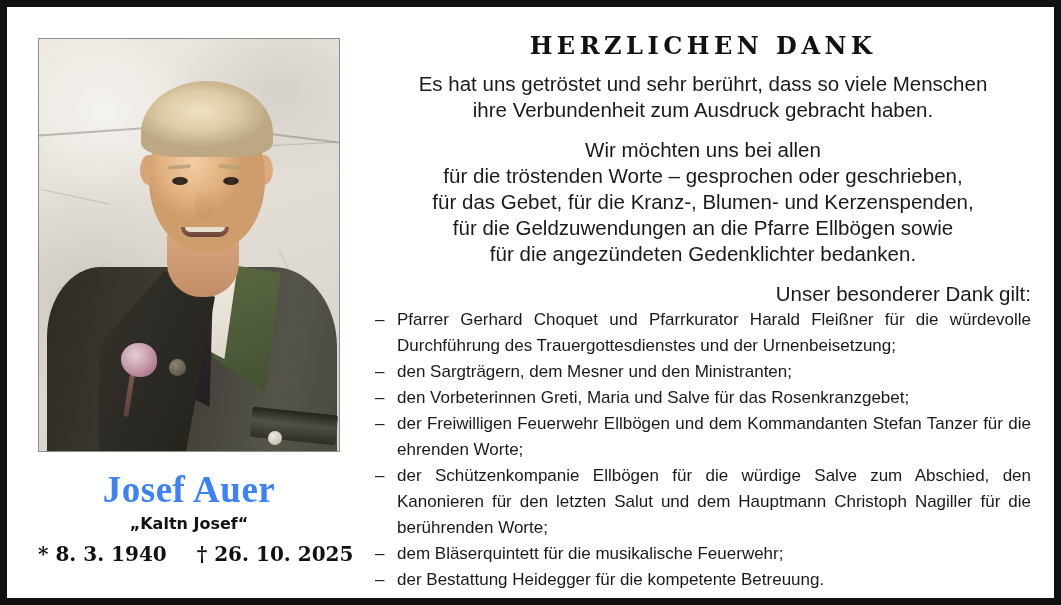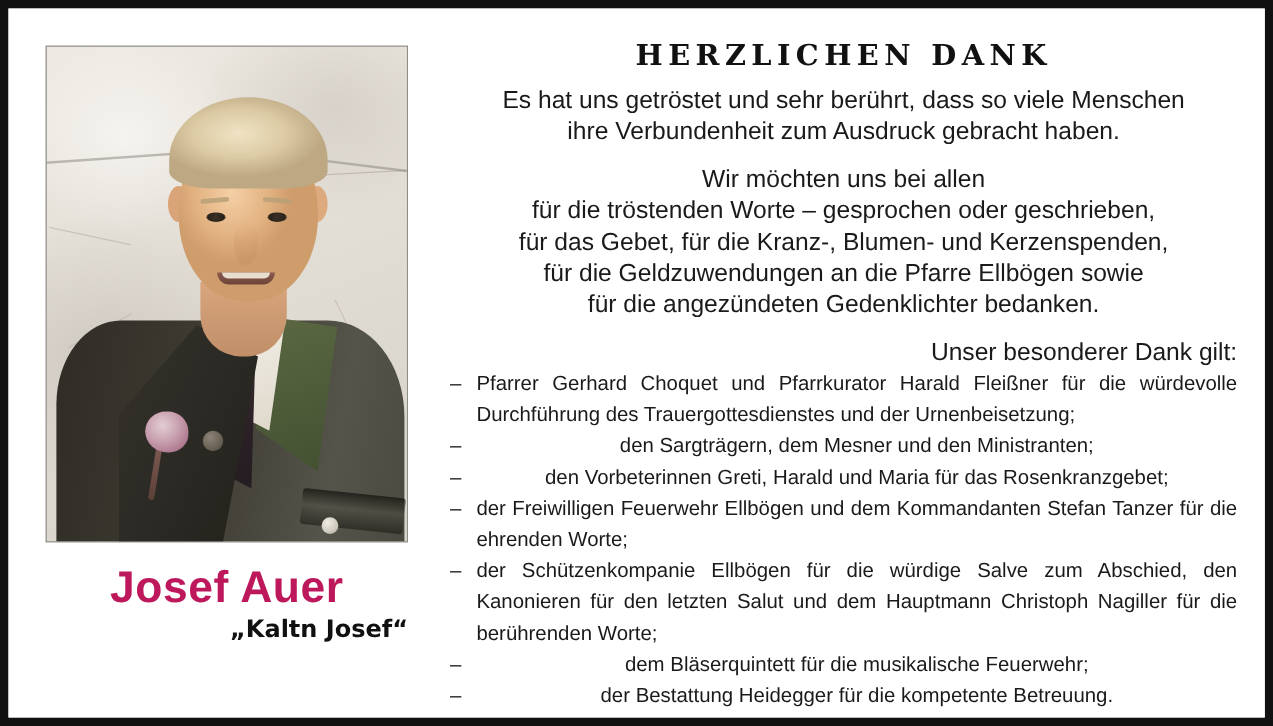--- a/index.html
+++ b/index.html
@@ -221,35 +221,34 @@
     border-radius: 0 0 14px 14px;
     background: #e8ded0;
   }
 
   .name-block {
     width: 302px;
     text-align: center;
     margin-top: 17px;
   }
   .deceased-name {
-    font-family: Liberation Sans, sans-serif;
+    font-family: Liberation Serif, serif;
     font-weight: bold;
     font-size: 37px;
     line-height: 42px;
     letter-spacing: 0.5px;
-    color: #be185d;
+    color: #3b82f6;
   }
   .nickname {
     font-family: "DejaVu Sans", sans-serif;
     font-weight: bold;
-    font-size: 20px;
+    font-size: 16px;
     line-height: 24px;
     color: #111111;
     margin-top: 1px;
-    text-align: right;
   }
   .dates {
     font-family: "DejaVu Serif", serif;
     font-weight: bold;
     font-size: 20px;
     line-height: 26px;
     color: #111111;
     margin-top: 5px;
     white-space: nowrap;
   }
@@ -304,21 +303,21 @@
     padding-left: 22px;
     position: relative;
     text-align: justify;
   }
   .thanks-list li::before {
     content: "\2013";
     position: absolute;
     left: 0;
     top: 0;
   }
-  .thanks-list li.no-justify { text-align: center; }
+  .thanks-list li.no-justify { text-align: left; }
 </style>
 </head>
 <body>
 
 <div id="notice">
   <div class="inner">
 
     <div class="left-col">
 
       <div class="photo-frame">
@@ -352,38 +351,41 @@
           <div class="eye-r"></div>
           <div class="nose"></div>
           <div class="mouth"></div>
           <div class="teeth"></div>
         </div>
       </div>
 
       <div class="name-block">
         <div class="deceased-name">Josef Auer</div>
         <div class="nickname">„Kaltn Josef“</div>
+        <div class="dates">
+          <span class="date-birth">* 8. 3. 1940</span><span class="date-death">† 26. 10. 2025</span>
+        </div>
       </div>
 
     </div>
 
     <div class="right-col">
 
       <div class="headline">HERZLICHEN DANK</div>
 
       <p class="para-centered block-1">Es hat uns getröstet und sehr berührt, dass so viele Menschen<br>ihre Verbundenheit zum Ausdruck gebracht haben.</p>
 
       <p class="para-centered block-2">Wir möchten uns bei allen<br>für die tröstenden Worte – gesprochen oder geschrieben,<br>für das Gebet, für die Kranz-, Blumen- und Kerzenspenden,<br>für die Geldzuwendungen an die Pfarre Ellbögen sowie<br>für die angezündeten Gedenklichter bedanken.</p>
 
       <p class="thanks-intro">Unser besonderer Dank gilt:</p>
 
       <ul class="thanks-list">
         <li>Pfarrer Gerhard Choquet und Pfarrkurator Harald Fleißner für die würdevolle Durchführung des Trauergottesdienstes und der Urnenbeisetzung;</li>
         <li class="no-justify">den Sargträgern, dem Mesner und den Ministranten;</li>
-        <li class="no-justify">den Vorbeterinnen Greti, Harald und Maria für das Rosenkranzgebet;</li>
+        <li class="no-justify">den Vorbeterinnen Greti, Maria und Salve für das Rosenkranzgebet;</li>
         <li>der Freiwilligen Feuerwehr Ellbögen und dem Kommandanten Stefan Tanzer für die ehrenden Worte;</li>
         <li>der Schützenkompanie Ellbögen für die würdige Salve zum Abschied, den Kanonieren für den letzten Salut und dem Hauptmann Christoph Nagiller für die berührenden Worte;</li>
         <li class="no-justify">dem Bläserquintett für die musikalische Feuerwehr;</li>
         <li class="no-justify">der Bestattung Heidegger für die kompetente Betreuung.</li>
       </ul>
 
     </div>
 
   </div>
 </div>

